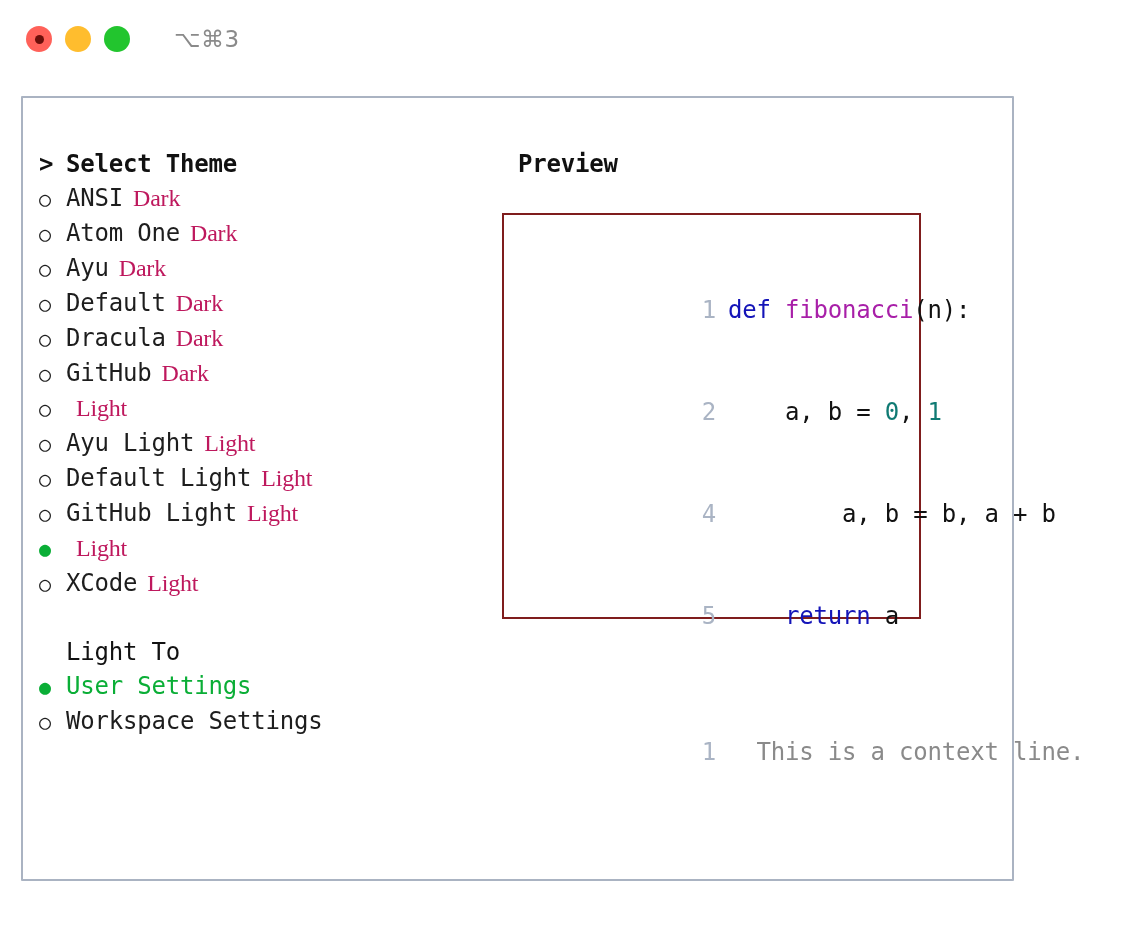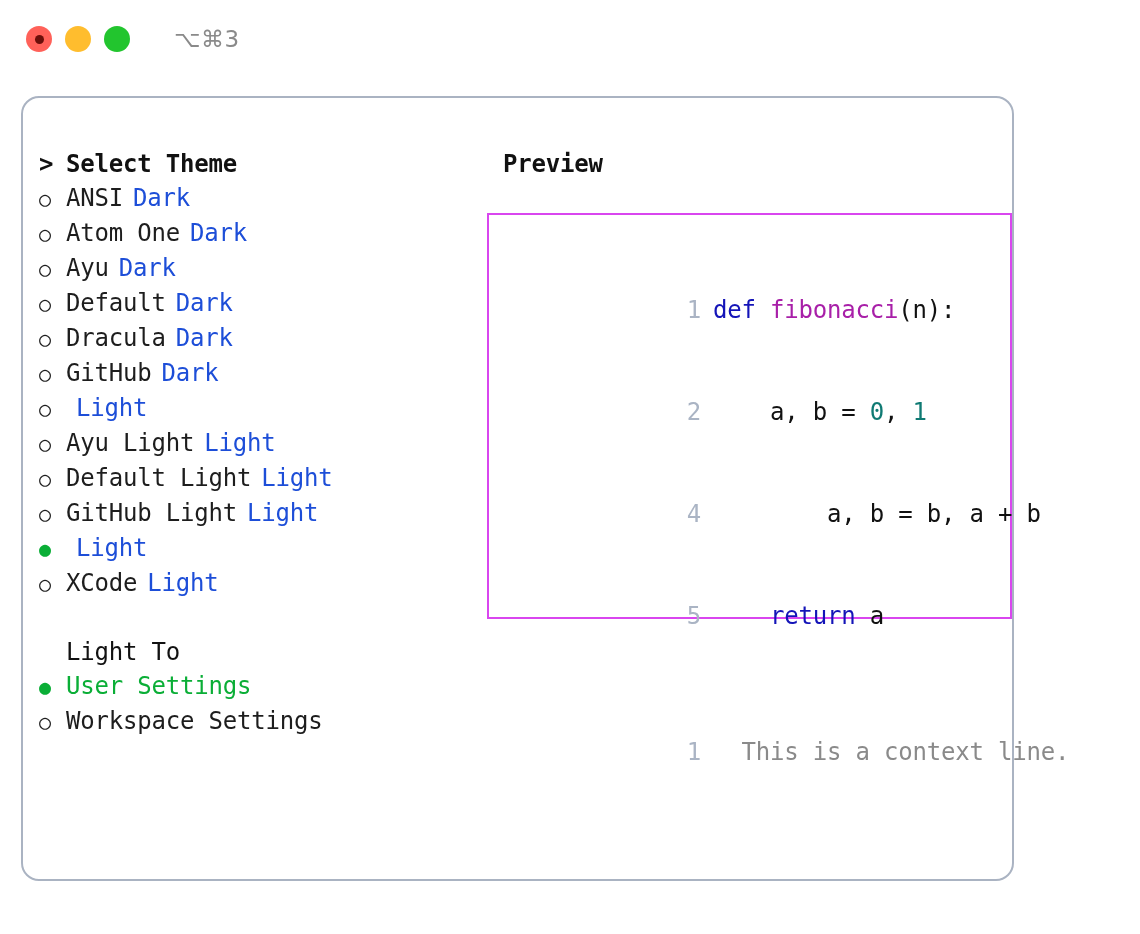--- a/index.html
+++ b/index.html
@@ -70,21 +70,21 @@
   }
 
   
   .card {
     position: absolute;
     left: 21px;
     top: 96px;
     width: 993px;
     height: 785px;
     border: 2px solid #aab3c2;
-    border-radius: 18px;
+    border-radius: 1px;
     box-sizing: border-box;
     background: #ffffff;
   }
 
   .panes {
     position: absolute;
     left: 0; top: 0;
     width: 100%;
     height: 100%;
     display: flex;
@@ -130,22 +130,23 @@
     display: inline-block;
     width: 27px;
     flex: none;
     font-size: 20px;
     color: #1d1d1d;
   }
   .opt-row.selected .bullet { color: #0aae36; }
   .opt-row.selected .opt-label { color: #0aae36; }
   .opt-label { color: inherit; }
   .opt-tag {
-    color: #1d4ed8;
+    color: #be185d;
     margin-left: 10px;
+    font-family: Liberation Serif, serif;
   }
 
   .spacer-lg { height: 34px; }
   .spacer-md { height: 34px; }
 
   .hint {
     font-size: 24px;
     line-height: 34px;
     color: #9aa3b5;
     letter-spacing: -0.2px;
@@ -156,23 +157,23 @@
   .preview-title {
     font-size: 24px;
     line-height: 34px;
     font-weight: bold;
     color: #111111;
     letter-spacing: -0.2px;
     margin-left: 16px;
   }
   .preview-box {
     margin-top: 32px;
-    width: 525px;
+    width: 419px;
     height: 406px;
-    border: 2px solid #d946ef;
+    border: 2px solid #7f1d1d;
     box-sizing: border-box;
     background: #ffffff;
     padding: 44px 0 0 0;
   }
   .code-line {
     font-size: 24px;
     line-height: 34px;
     white-space: pre;
     letter-spacing: -0.2px;
     padding-left: 19px;

